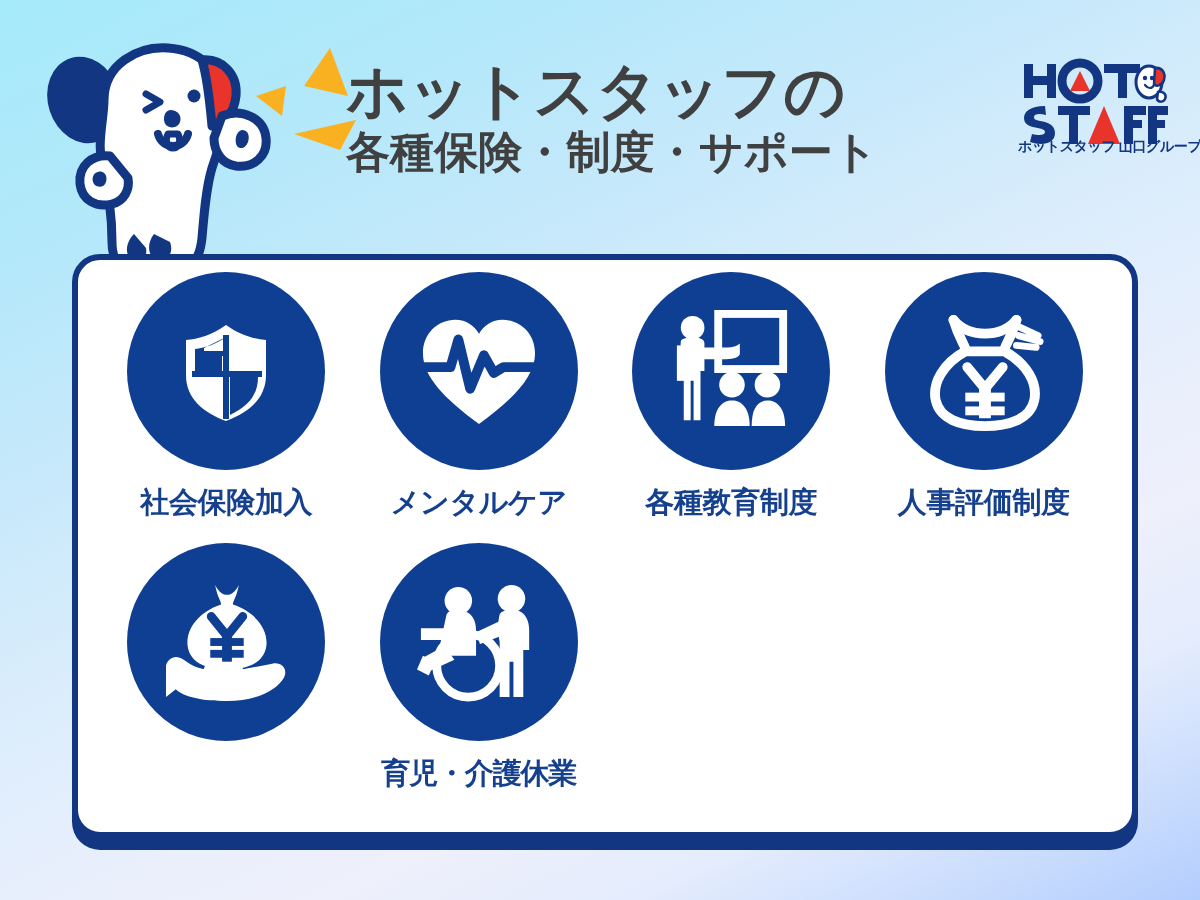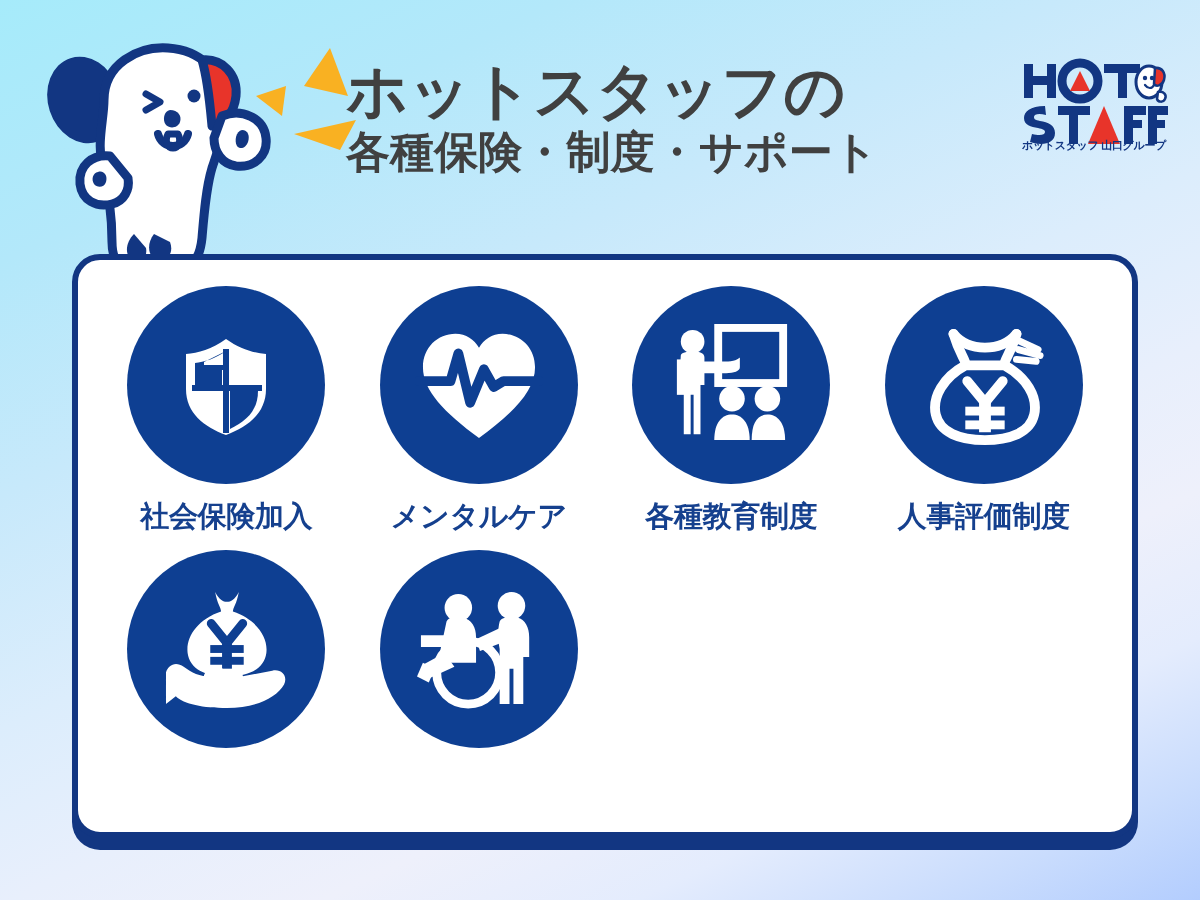--- a/index.html
+++ b/index.html
@@ -48,21 +48,21 @@
     width:1066px; height:584px;
     background:#123682;
     border-radius:28px;
   }
   .card {
     position:absolute; left:72px; top:254px;
     width:1066px; height:584px;
     background:#ffffff;
     border:6px solid #123682;
     border-radius:28px;
-    padding:26px 22px 22px 22px;
+    padding:12px 22px 22px 22px;
   }
   .grid {
     width:100%; height:100%;
     display:grid;
     grid-template-columns:repeat(4,1fr);
     grid-template-rows:repeat(2,1fr);
     row-gap:4px;
   }
   .cell {
     display:flex; flex-direction:column;
@@ -174,21 +174,21 @@
 
       <rect x="106" y="48" width="9" height="38" fill="#123682"></rect>
       <rect x="106" y="48" width="22" height="9" fill="#123682"></rect>
       <rect x="106" y="62" width="18" height="8" fill="#123682"></rect>
 
       <rect x="130" y="48" width="9" height="38" fill="#123682"></rect>
       <rect x="130" y="48" width="20" height="9" fill="#123682"></rect>
       <rect x="130" y="62" width="17" height="8" fill="#123682"></rect>
     </g>
   </svg>
-  <div style="position:absolute;left:0;top:80px;width:152px;text-align:center;font-size:11px;font-weight:bold;color:#123682;letter-spacing:-0.03em;white-space:nowrap;">ホットスタッフ 山口グループ</div>
+  <div style="position:absolute;left:0;top:80px;width:152px;text-align:center;font-size:14px;font-weight:bold;color:#123682;letter-spacing:-0.03em;white-space:nowrap;">ホットスタッフ 山口グループ</div>
 </div>
 
 <div class="card-shadow"></div>
 <div class="card">
   <div class="grid">
 
     <div class="cell">
       <div class="circle">
         <svg viewBox="0 0 120 120" width="120" height="120">
           <path d="M60 14 C46 24 32 28 20 29 L20 64 C20 88 38 102 60 110 C82 102 100 88 100 64 L100 29 C88 28 74 24 60 14 Z" fill="#ffffff"></path>
@@ -297,16 +297,17 @@
 
           <circle cx="98" cy="18" r="14" fill="#ffffff"></circle>
 
           <path d="M86 34 C88 30 96 28 104 30 C112 32 116 40 116 50 L116 70
                    L110 70 L110 118 L100 118 L100 82 L96 82 L96 118 L86 118 L86 62
                    C84 52 84 42 86 34 Z" fill="#ffffff"></path>
 
           <path d="M88 40 L62 52 L66 64 L92 54 Z" fill="#ffffff"></path>
         </svg>
       </div>
+      <div class="cell-label wide">育児・介護休業</div>
     </div>
 
   </div>
 </div>
 
 </body></html>

